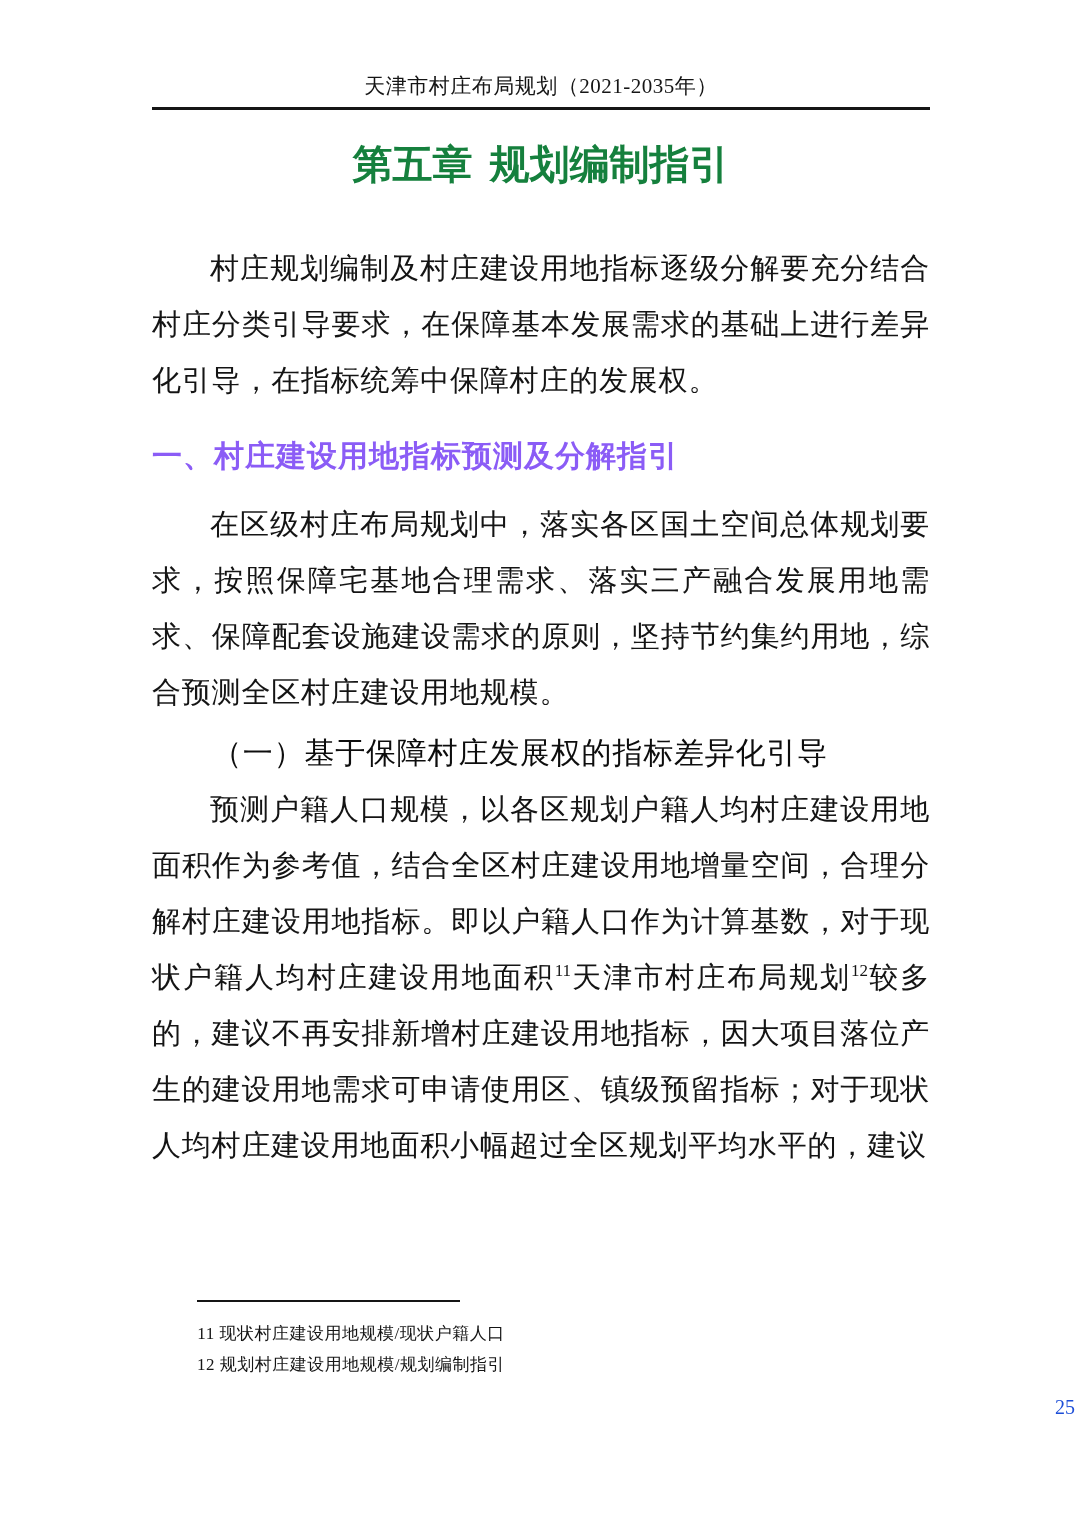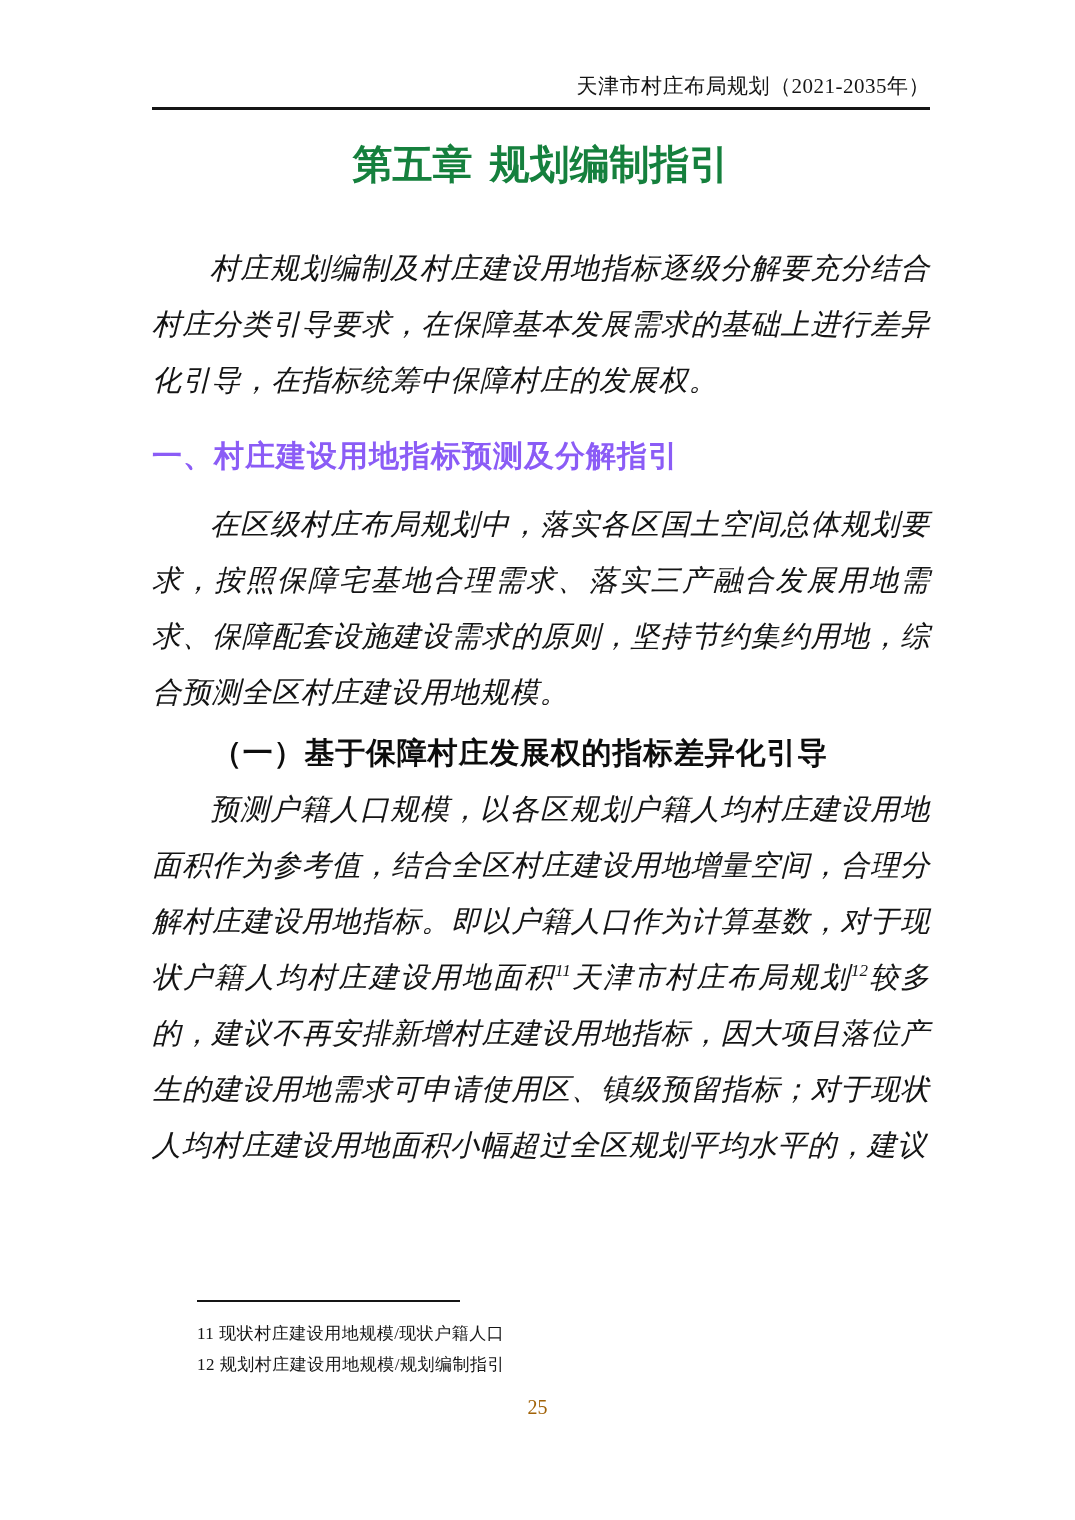--- a/index.html
+++ b/index.html
@@ -11,21 +11,21 @@
     overflow:hidden;
   }
   .content {
     position:absolute;
     left:152px; top:0;
     width:778px;
   }
   .doc-header {
     padding-top:72px;
     padding-bottom:7px;
-    text-align:right;
+    text-align:center;
     font-family:"Liberation Serif", serif;
     font-size:21px;
     letter-spacing:0.5px;
     color:#151515;
     border-bottom:3px solid #151515;
   }
   .chapter-title {
     margin:30px 0 0 0;
     text-align:center;
     font-family:"Liberation Sans", sans-serif;
@@ -38,37 +38,36 @@
   .body-text {
     margin:0;
     font-family:"Liberation Serif", serif;
     font-size:29px;
     line-height:56px;
     letter-spacing:0.8px;
     text-align:justify;
     text-justify:inter-ideograph;
     text-indent:2em;
     color:#141414;
-    font-style:italic;
   }
   .p1 { margin-top:52px; }
   .section-heading {
     margin:26px 0 0 0;
     font-family:"Liberation Sans", sans-serif;
     font-weight:bold;
     font-size:30px;
     line-height:44px;
     letter-spacing:1px;
     color:#8b5cf6;
   }
   .p2 { margin-top:18px; }
   .sub-heading {
     margin:5px 0 0 0;
     font-family:"Liberation Serif", serif;
-    font-weight:bold;
+    font-weight:normal;
     font-size:30px;
     line-height:56px;
     letter-spacing:0.8px;
     text-indent:2em;
     color:#0d0d0d;
   }
   .body-text sup {
     font-size:17px;
     line-height:0;
     letter-spacing:0;
@@ -83,29 +82,30 @@
   }
   .fn-rule {
     width:263px; height:0;
     border-top:2px solid #151515;
     margin-bottom:16px;
   }
   .fn-item {
     line-height:31px;
     letter-spacing:0.5px;
     white-space:nowrap;
+    text-align:center;
   }
   .page-number {
     position:absolute;
     top:1396px; left:0;
     width:100%;
-    text-align:center;
+    text-align:right;
     font-family:"Liberation Serif", serif;
     font-size:20px;
-    color:#a16207;
+    color:#1d4ed8;
   }
 </style>
 </head>
 <body>
 
 <div class="page">
   <div class="content">
 
     <div class="doc-header">
       <span>天津市村庄布局规划（2021-2035年）</span>

